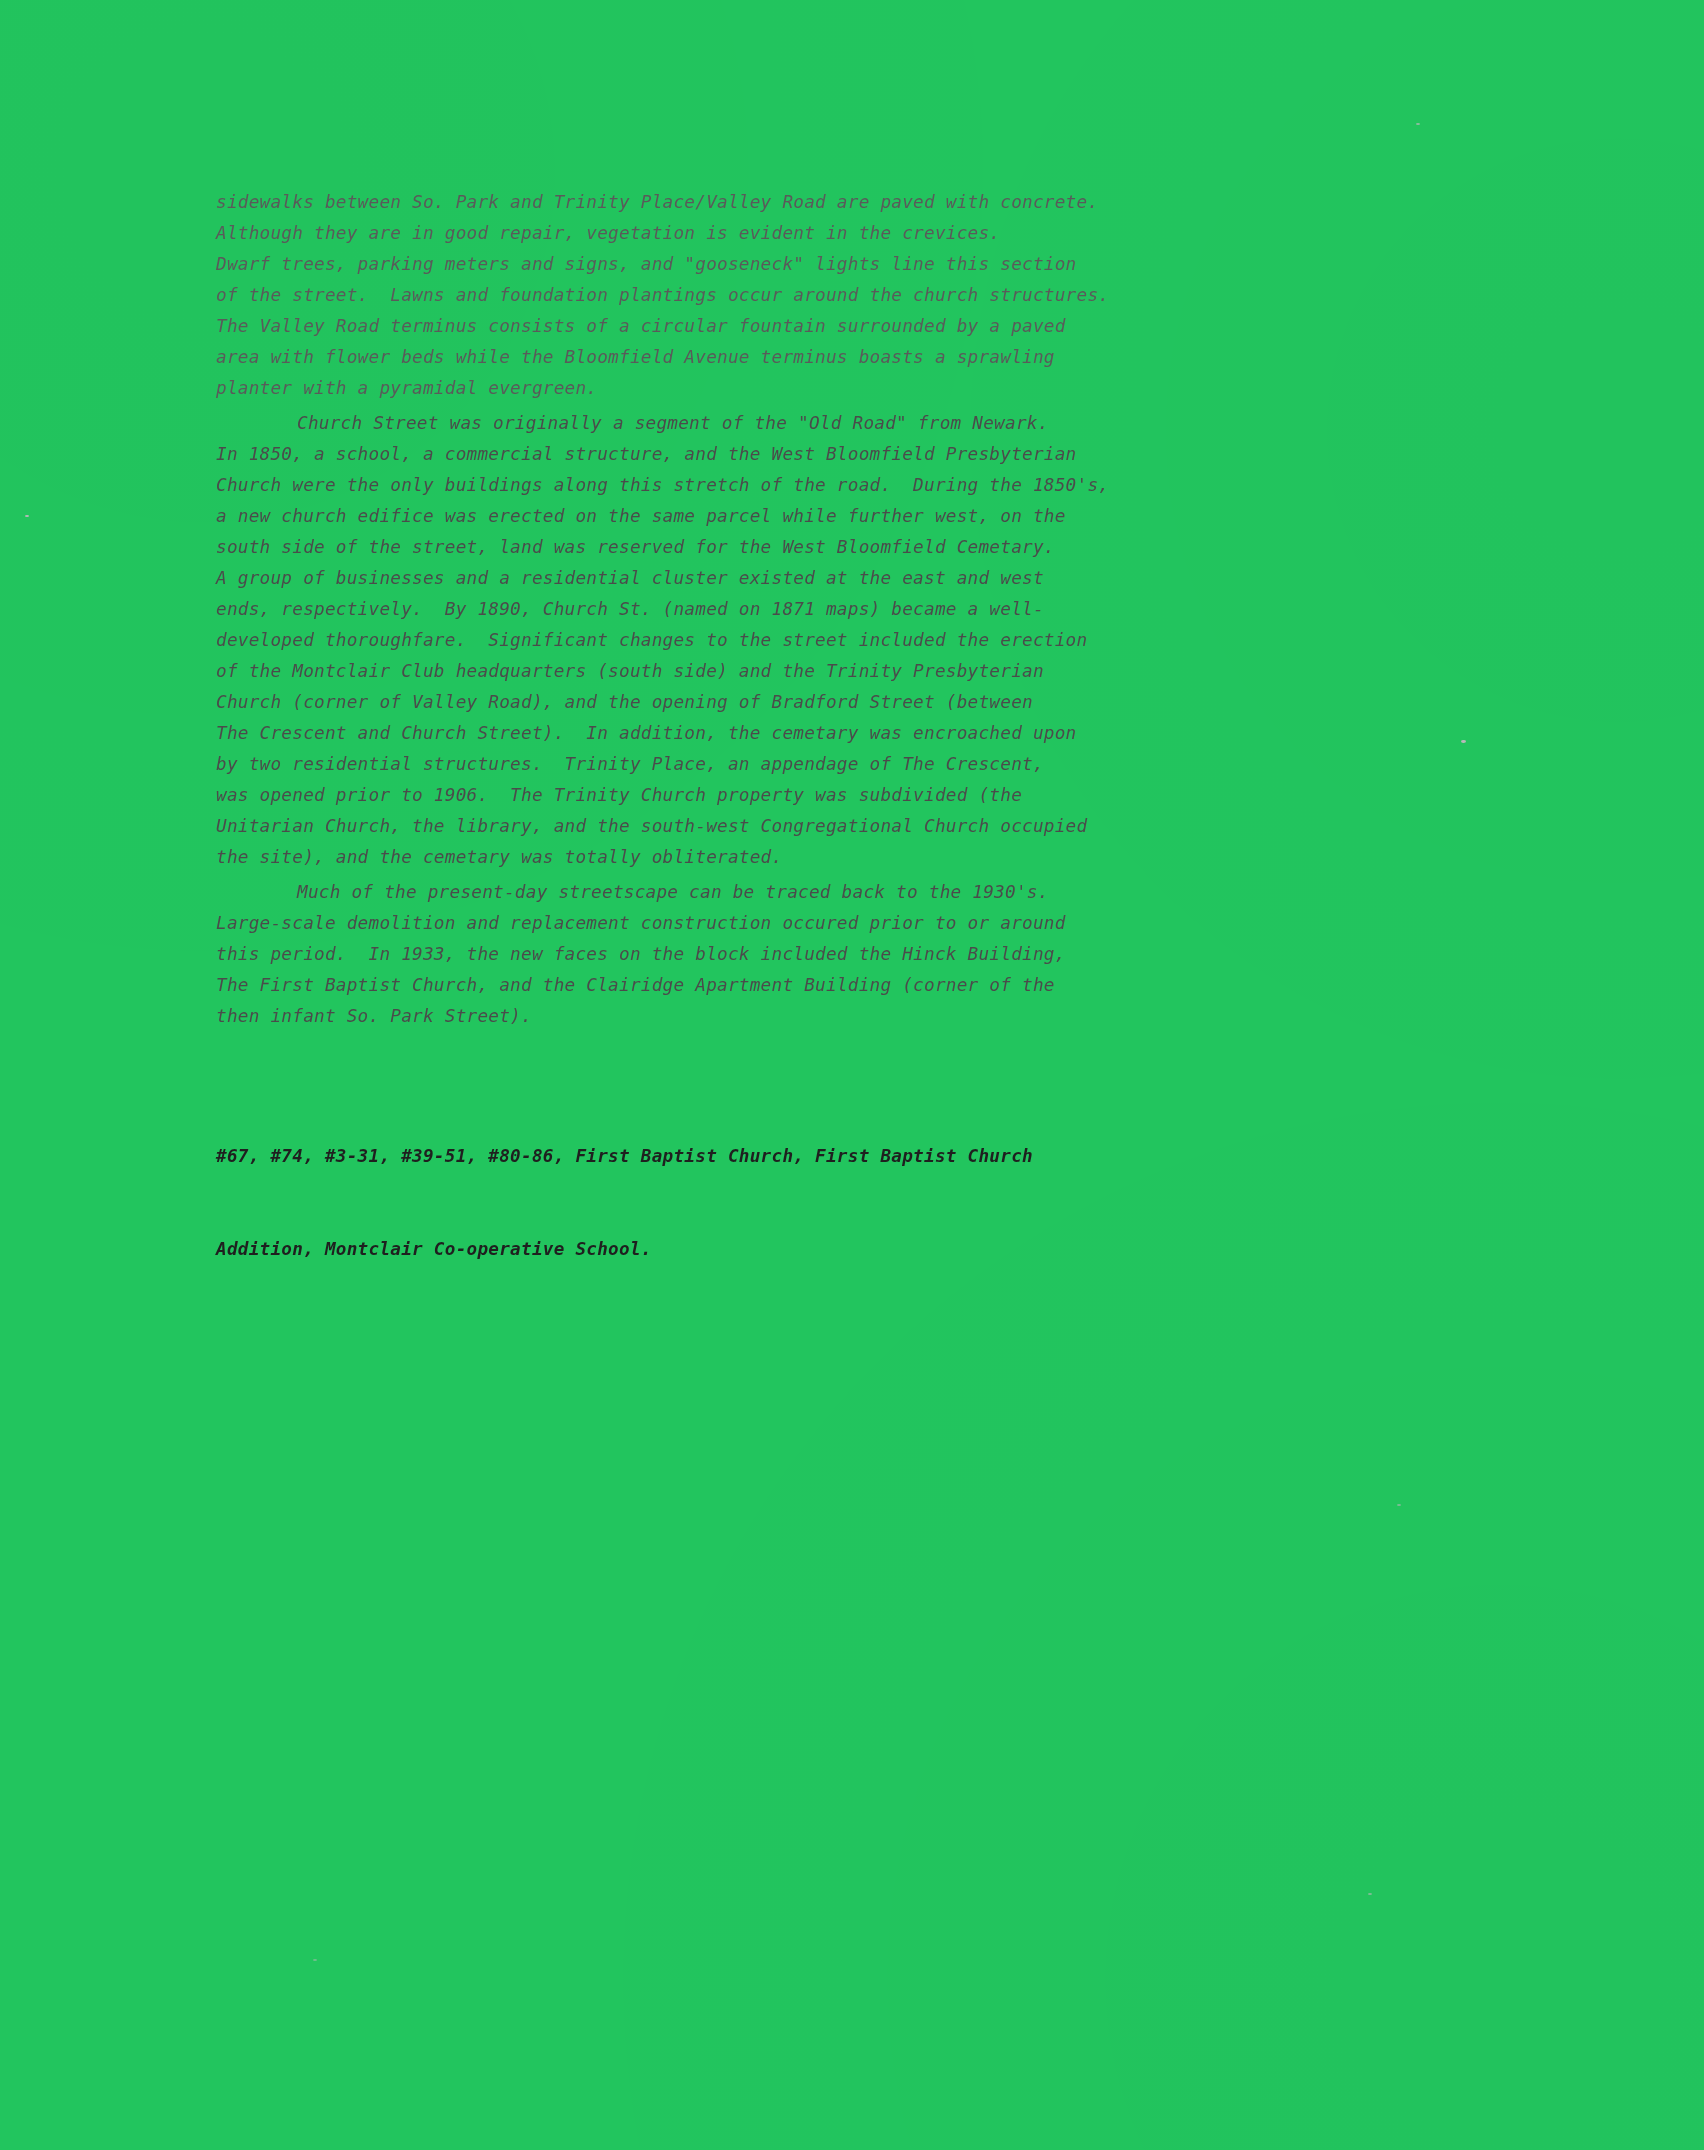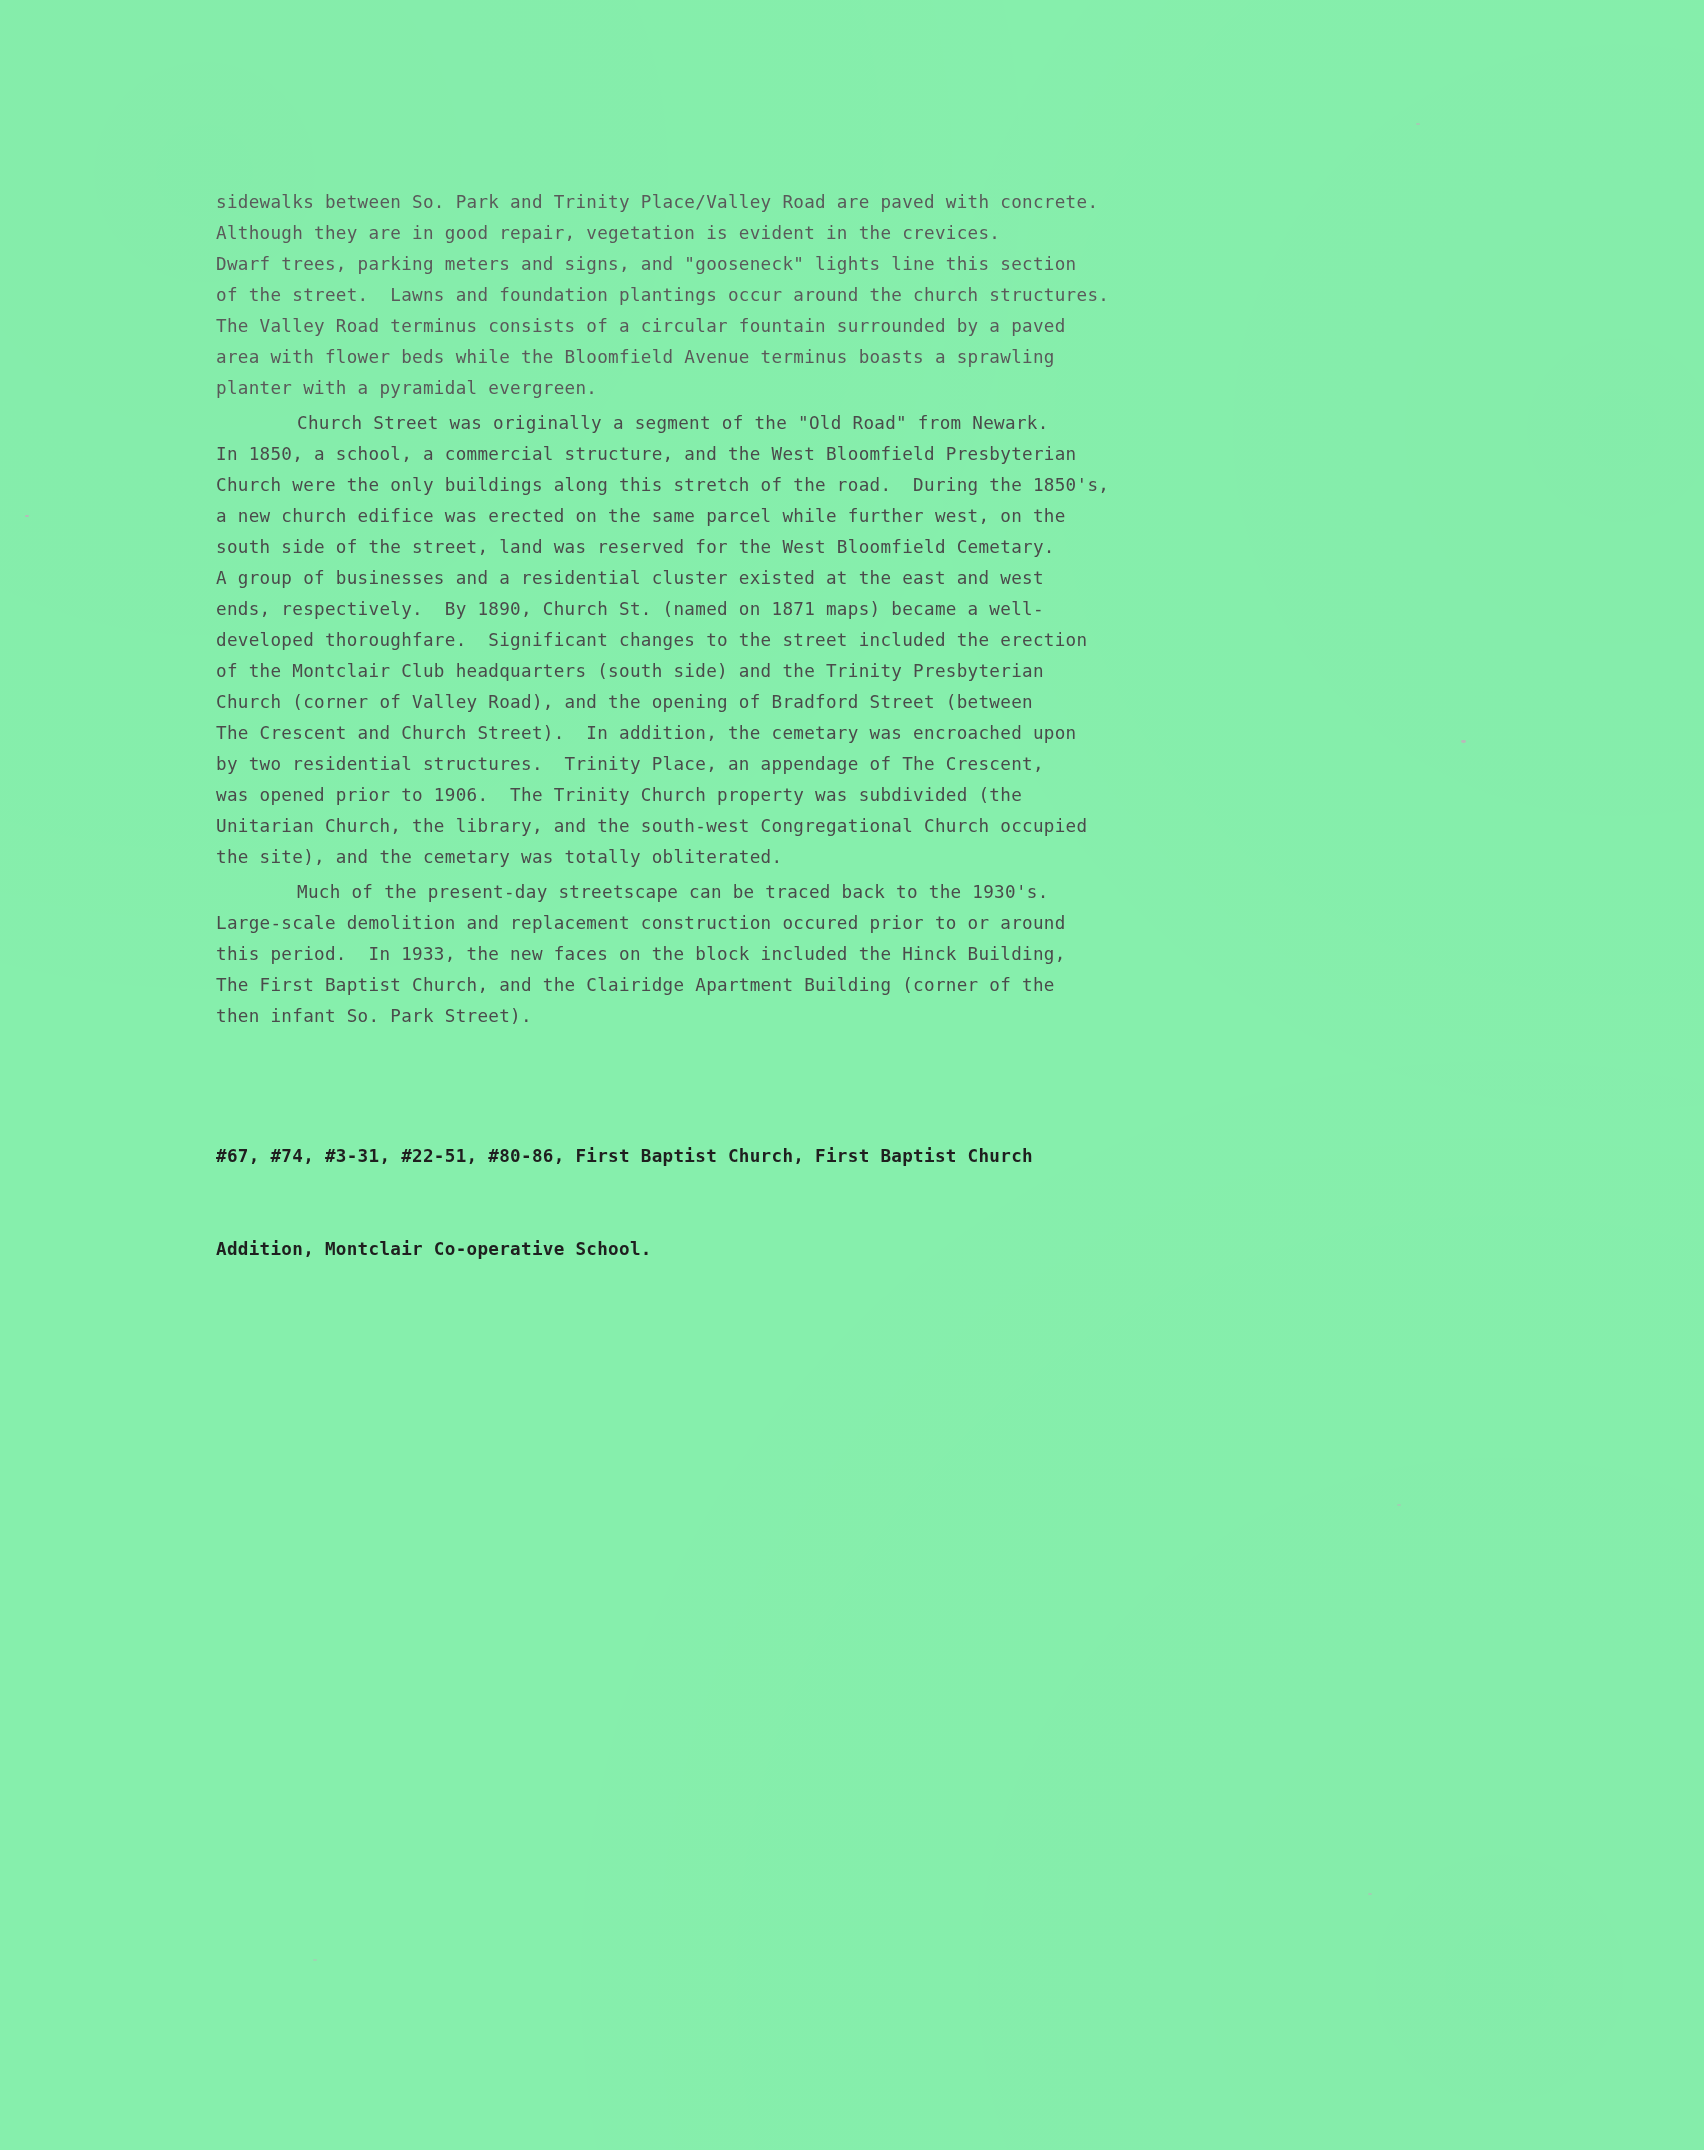--- a/index.html
+++ b/index.html
@@ -12,21 +12,22 @@
     height: 2151px;
     position: relative;
     font-family: "DejaVu Sans Mono", monospace;
     overflow: hidden;
   }
 
   
   .page {
     position: absolute;
     inset: 0;
-    background: #86efac;
+    background: #22c55e;
+    font-style: italic;
   }
 
   .scan-noise {
     position: absolute;
     inset: 0;
     pointer-events: none;
     background:
       radial-gradient(circle at 12% 8%, rgba(0,0,0,0.012), rgba(0,0,0,0) 40%),
       radial-gradient(circle at 88% 92%, rgba(0,0,0,0.012), rgba(0,0,0,0) 45%),
       radial-gradient(circle at 95% 20%, rgba(0,0,0,0.010), rgba(0,0,0,0) 35%);
@@ -135,19 +136,19 @@
 Unitarian Church, the library, and the south-west Congregational Church occupied
 the site), and the cemetary was totally obliterated.</div>
 
     <div class="typed para indent">Much of the present-day streetscape can be traced back to the 1930's.
 Large-scale demolition and replacement construction occured prior to or around
 this period.  In 1933, the new faces on the block included the Hinck Building,
 The First Baptist Church, and the Clairidge Apartment Building (corner of the
 then infant So. Park Street).</div>
 
     <div class="forms-block">
-      <div class="bolder">#67, #74, #3-31, #22-51, #80-86, First Baptist Church, First Baptist Church</div>
+      <div class="bolder">#67, #74, #3-31, #39-51, #80-86, First Baptist Church, First Baptist Church</div>
       <div class="bolder">Addition, Montclair Co-operative School.</div>
     </div>
 
   </div>
 </div>
 
 
 </body></html>

